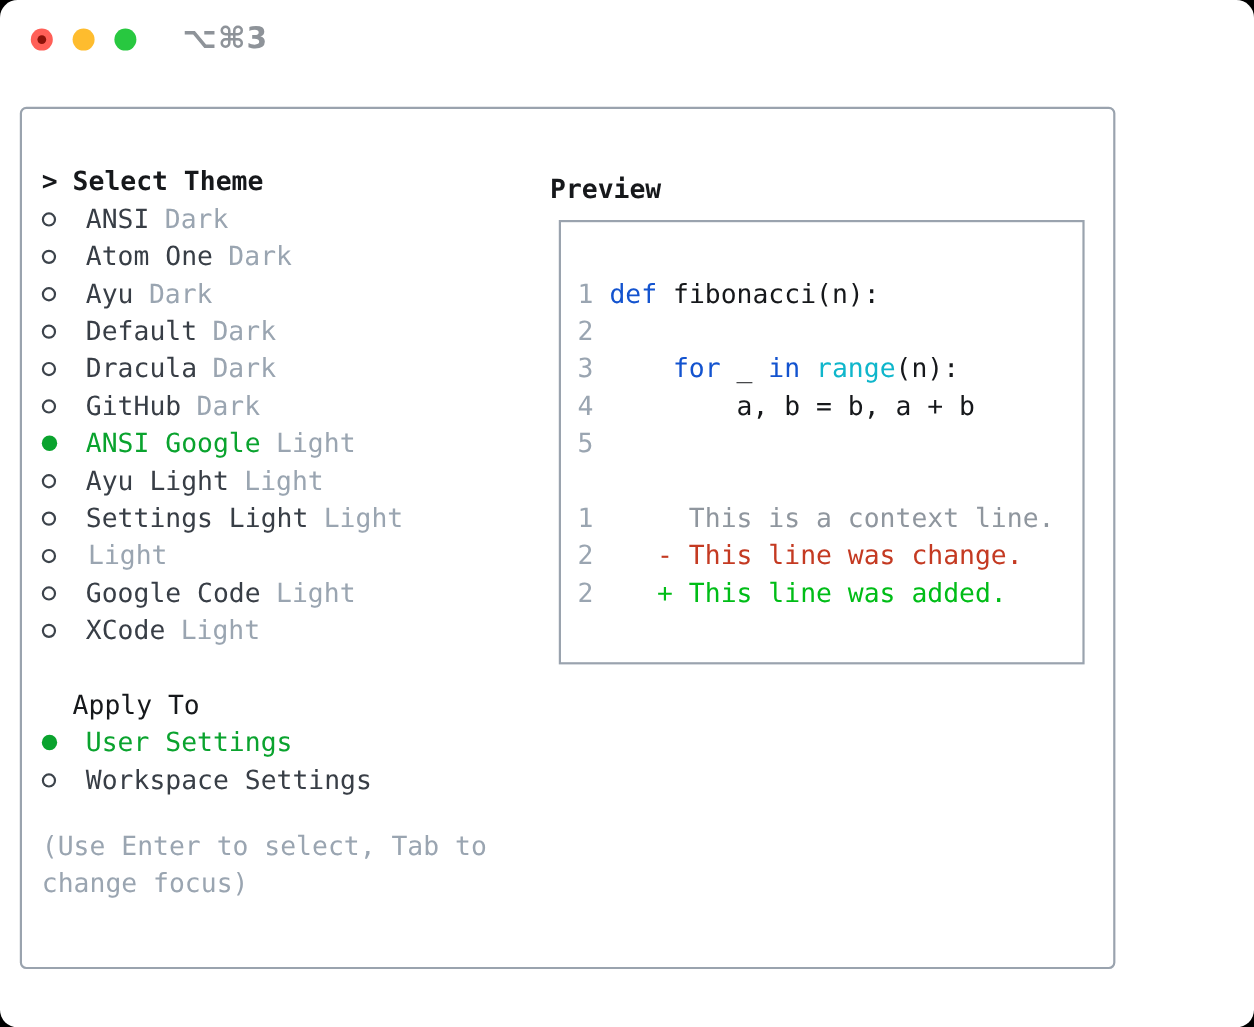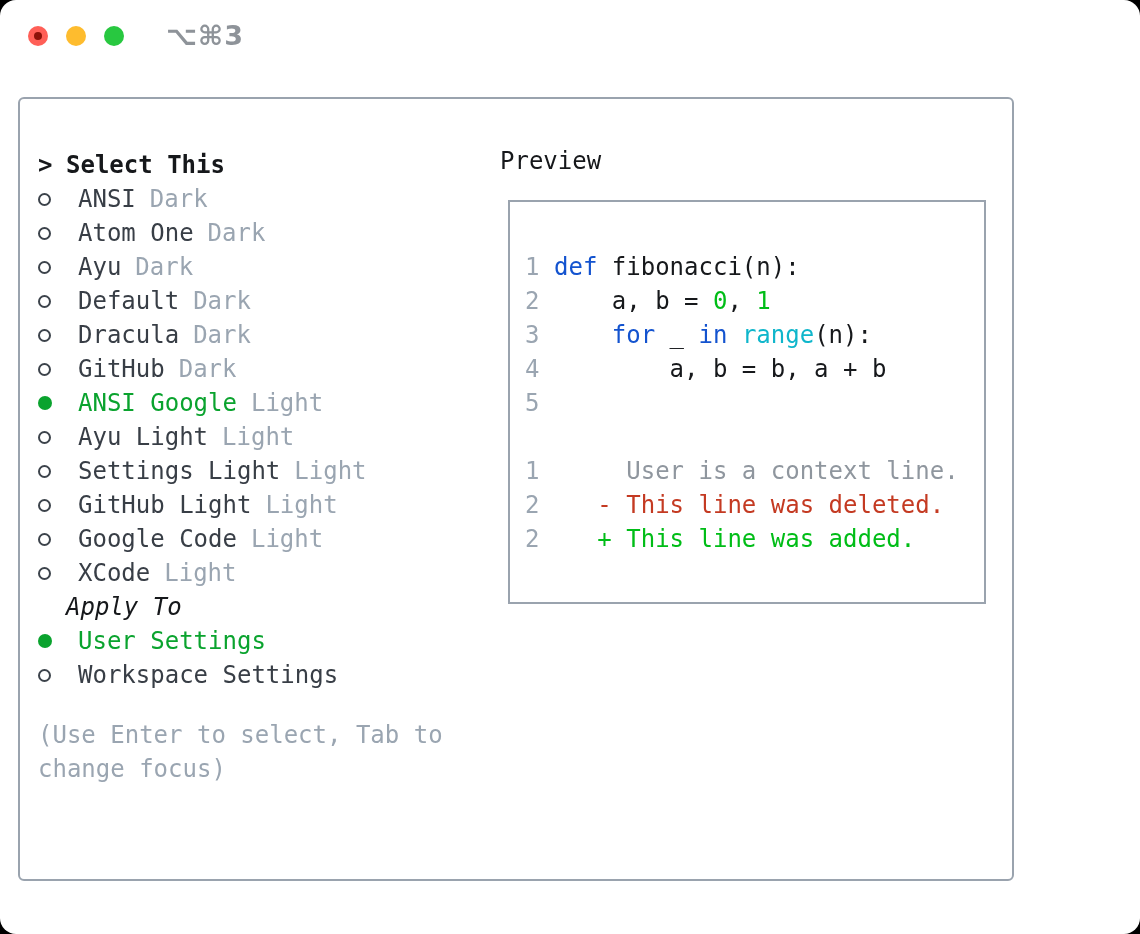--- a/index.html
+++ b/index.html
@@ -60,30 +60,30 @@
   
   .left-col{position:absolute;left:18px;top:49px;width:450px;}
   .marker{width:28px;flex:0 0 28px;display:inline-flex;align-items:center;}
   .prompt{color:var(--text-black);font-weight:bold;}
   .ring{width:13px;height:13px;border:2px solid #3c434b;border-radius:50%;display:inline-block;}
   .dot{width:14px;height:14px;border-radius:50%;background:var(--selected-green);display:inline-block;}
   .hdr{color:var(--text-black);font-weight:bold;}
   .label{color:var(--text-dark);margin-left:12px;}
   .label.sel{color:var(--selected-green);}
   .tag{color:var(--muted-gray);margin-left:14px;}
-  .apply-header{padding-left:28px;color:var(--text-black);font-style:italic;}
+  .apply-header{margin-top:34px;padding-left:28px;color:var(--text-black);}
   .help{
     margin-top:26px;width:412px;
     color:var(--muted-gray);
     white-space:normal;
   }
   
   .preview-header{
-    position:absolute;left:480px;top:45px;height:34px;line-height:34px;
-    color:var(--text-black);font-weight:normal;
+    position:absolute;left:480px;top:56px;height:34px;line-height:34px;
+    color:var(--text-black);font-weight:bold;
   }
   .preview-box{
     position:absolute;left:488px;top:101px;width:478px;height:404px;
     border:2px solid var(--border-gray);
     background:#fff;
     padding:48px 0 0 15px;
     overflow:hidden;
   }
   .code-row .num{width:29px;flex:0 0 29px;color:var(--muted-gray);}
   .code-row .content{white-space:pre;}
@@ -108,60 +108,60 @@
     <span class="tl yellow"></span>
     <span class="tl green"></span>
     <span class="win-title">⌥⌘3</span>
   </div>
 
   <div class="main-box">
 
     <div class="left-col">
       <div class="row">
         <span class="marker prompt">&gt;</span>
-        <span class="hdr">Select This</span>
+        <span class="hdr">Select Theme</span>
       </div>
 
       <div id="theme-items">
           <div class="row"><span class="marker"><span class="ring"></span></span><span class="label">ANSI</span><span class="tag">Dark</span></div>
           <div class="row"><span class="marker"><span class="ring"></span></span><span class="label">Atom One</span><span class="tag">Dark</span></div>
           <div class="row"><span class="marker"><span class="ring"></span></span><span class="label">Ayu</span><span class="tag">Dark</span></div>
           <div class="row"><span class="marker"><span class="ring"></span></span><span class="label">Default</span><span class="tag">Dark</span></div>
           <div class="row"><span class="marker"><span class="ring"></span></span><span class="label">Dracula</span><span class="tag">Dark</span></div>
           <div class="row"><span class="marker"><span class="ring"></span></span><span class="label">GitHub</span><span class="tag">Dark</span></div>
           <div class="row"><span class="marker"><span class="dot"></span></span><span class="label sel">ANSI Google</span><span class="tag">Light</span></div>
           <div class="row"><span class="marker"><span class="ring"></span></span><span class="label">Ayu Light</span><span class="tag">Light</span></div>
           <div class="row"><span class="marker"><span class="ring"></span></span><span class="label">Settings Light</span><span class="tag">Light</span></div>
-          <div class="row"><span class="marker"><span class="ring"></span></span><span class="label">GitHub Light</span><span class="tag">Light</span></div>
+          <div class="row"><span class="marker"><span class="ring"></span></span><span class="tag">Light</span></div>
           <div class="row"><span class="marker"><span class="ring"></span></span><span class="label">Google Code</span><span class="tag">Light</span></div>
           <div class="row"><span class="marker"><span class="ring"></span></span><span class="label">XCode</span><span class="tag">Light</span></div>
         </div>
 
       <div class="row apply-header">Apply To</div>
 
       <div id="apply-items">
           <div class="row"><span class="marker"><span class="dot"></span></span><span class="label sel">User Settings</span></div>
           <div class="row"><span class="marker"><span class="ring"></span></span><span class="label">Workspace Settings</span></div>
         </div>
 
       <div class="help">(Use Enter to select, Tab to change focus)</div>
     </div>
 
     <div class="preview-header">Preview</div>
 
     <div class="preview-box">
       <div id="code-lines">
           <div class="row code-row"><span class="num">1</span><span class="content"><span class="tok-keyword">def</span><span class="tok-plain"> fibonacci(n):</span></span></div>
-          <div class="row code-row"><span class="num">2</span><span class="content"><span class="tok-plain">    a, b = </span><span class="tok-number">0</span><span class="tok-plain">, </span><span class="tok-number">1</span></span></div>
+          <div class="row code-row"><span class="num">2</span></div>
           <div class="row code-row"><span class="num">3</span><span class="content"><span class="tok-plain">    </span><span class="tok-keyword">for</span><span class="tok-plain"> _ </span><span class="tok-keyword">in</span><span class="tok-plain"> </span><span class="tok-builtin">range</span><span class="tok-plain">(n):</span></span></div>
           <div class="row code-row"><span class="num">4</span><span class="content"><span class="tok-plain">        a, b = b, a + b</span></span></div>
           <div class="row code-row"><span class="num">5</span></div>
         </div>
       <div class="spacer-row"></div>
       <div id="diff-lines">
-          <div class="row code-row"><span class="num">1</span><span class="content"><span class="tok-context">     User is a context line.</span></span></div>
-          <div class="row code-row"><span class="num">2</span><span class="content"><span class="tok-deleted">   - This line was deleted.</span></span></div>
+          <div class="row code-row"><span class="num">1</span><span class="content"><span class="tok-context">     This is a context line.</span></span></div>
+          <div class="row code-row"><span class="num">2</span><span class="content"><span class="tok-deleted">   - This line was change.</span></span></div>
           <div class="row code-row"><span class="num">2</span><span class="content"><span class="tok-added">   + This line was added.</span></span></div>
         </div>
     </div>
 
   </div>
 </div>
 
 </body></html>

